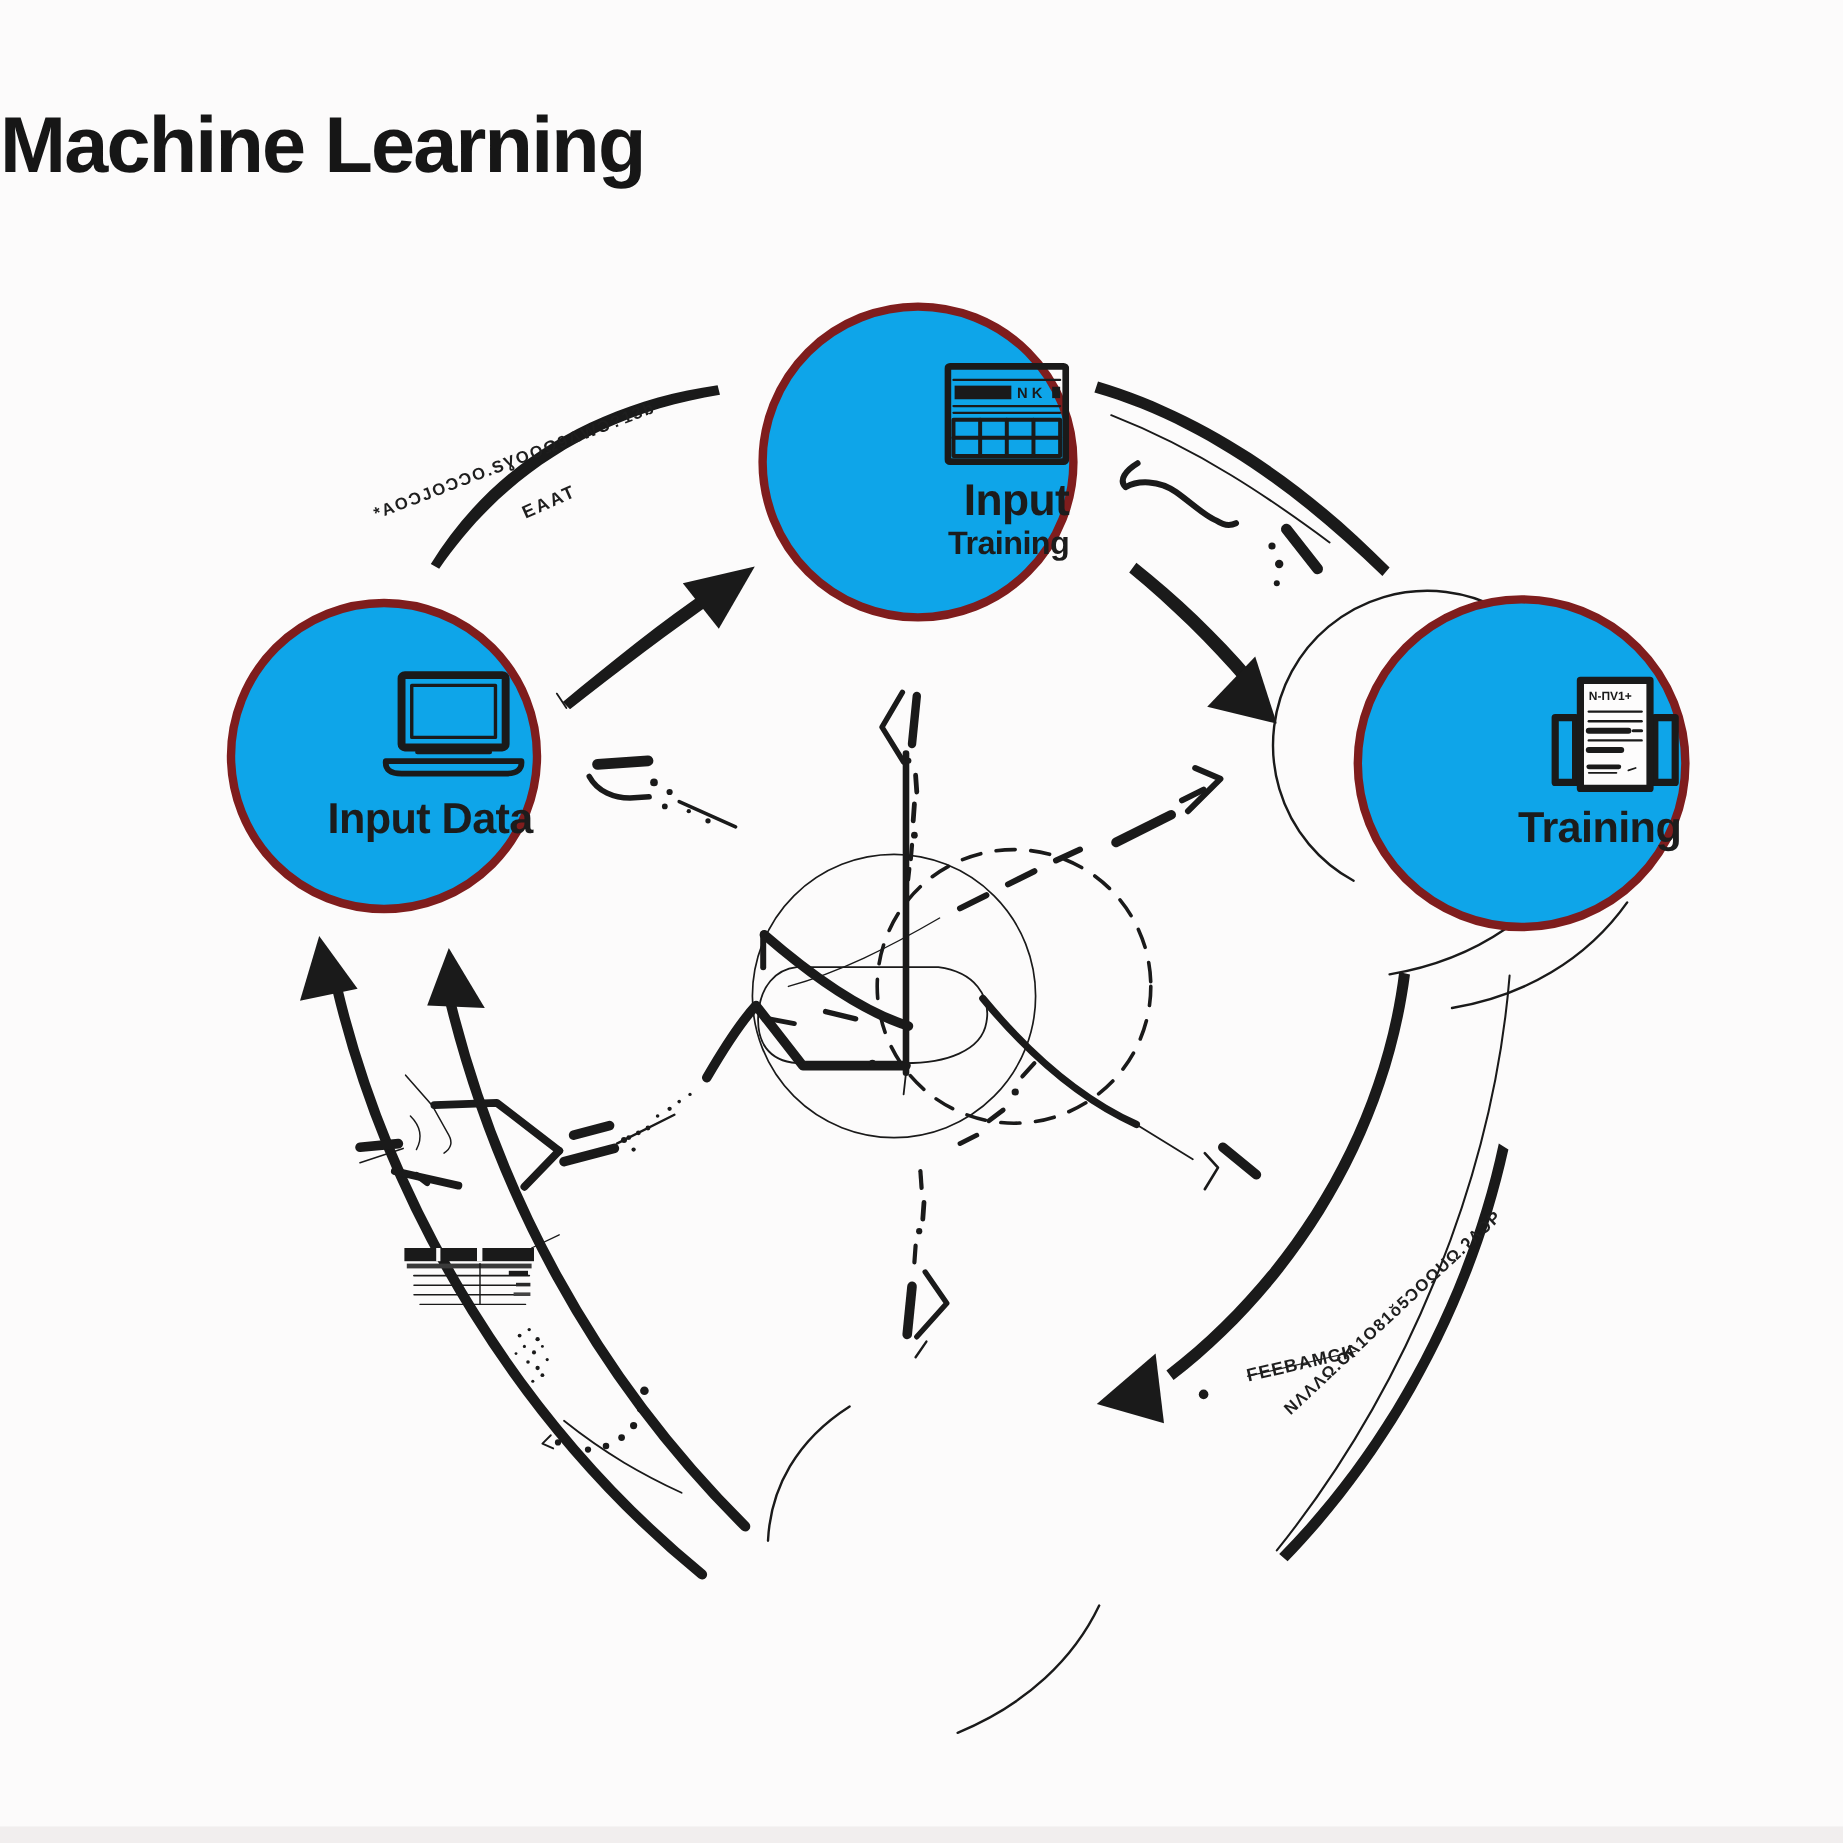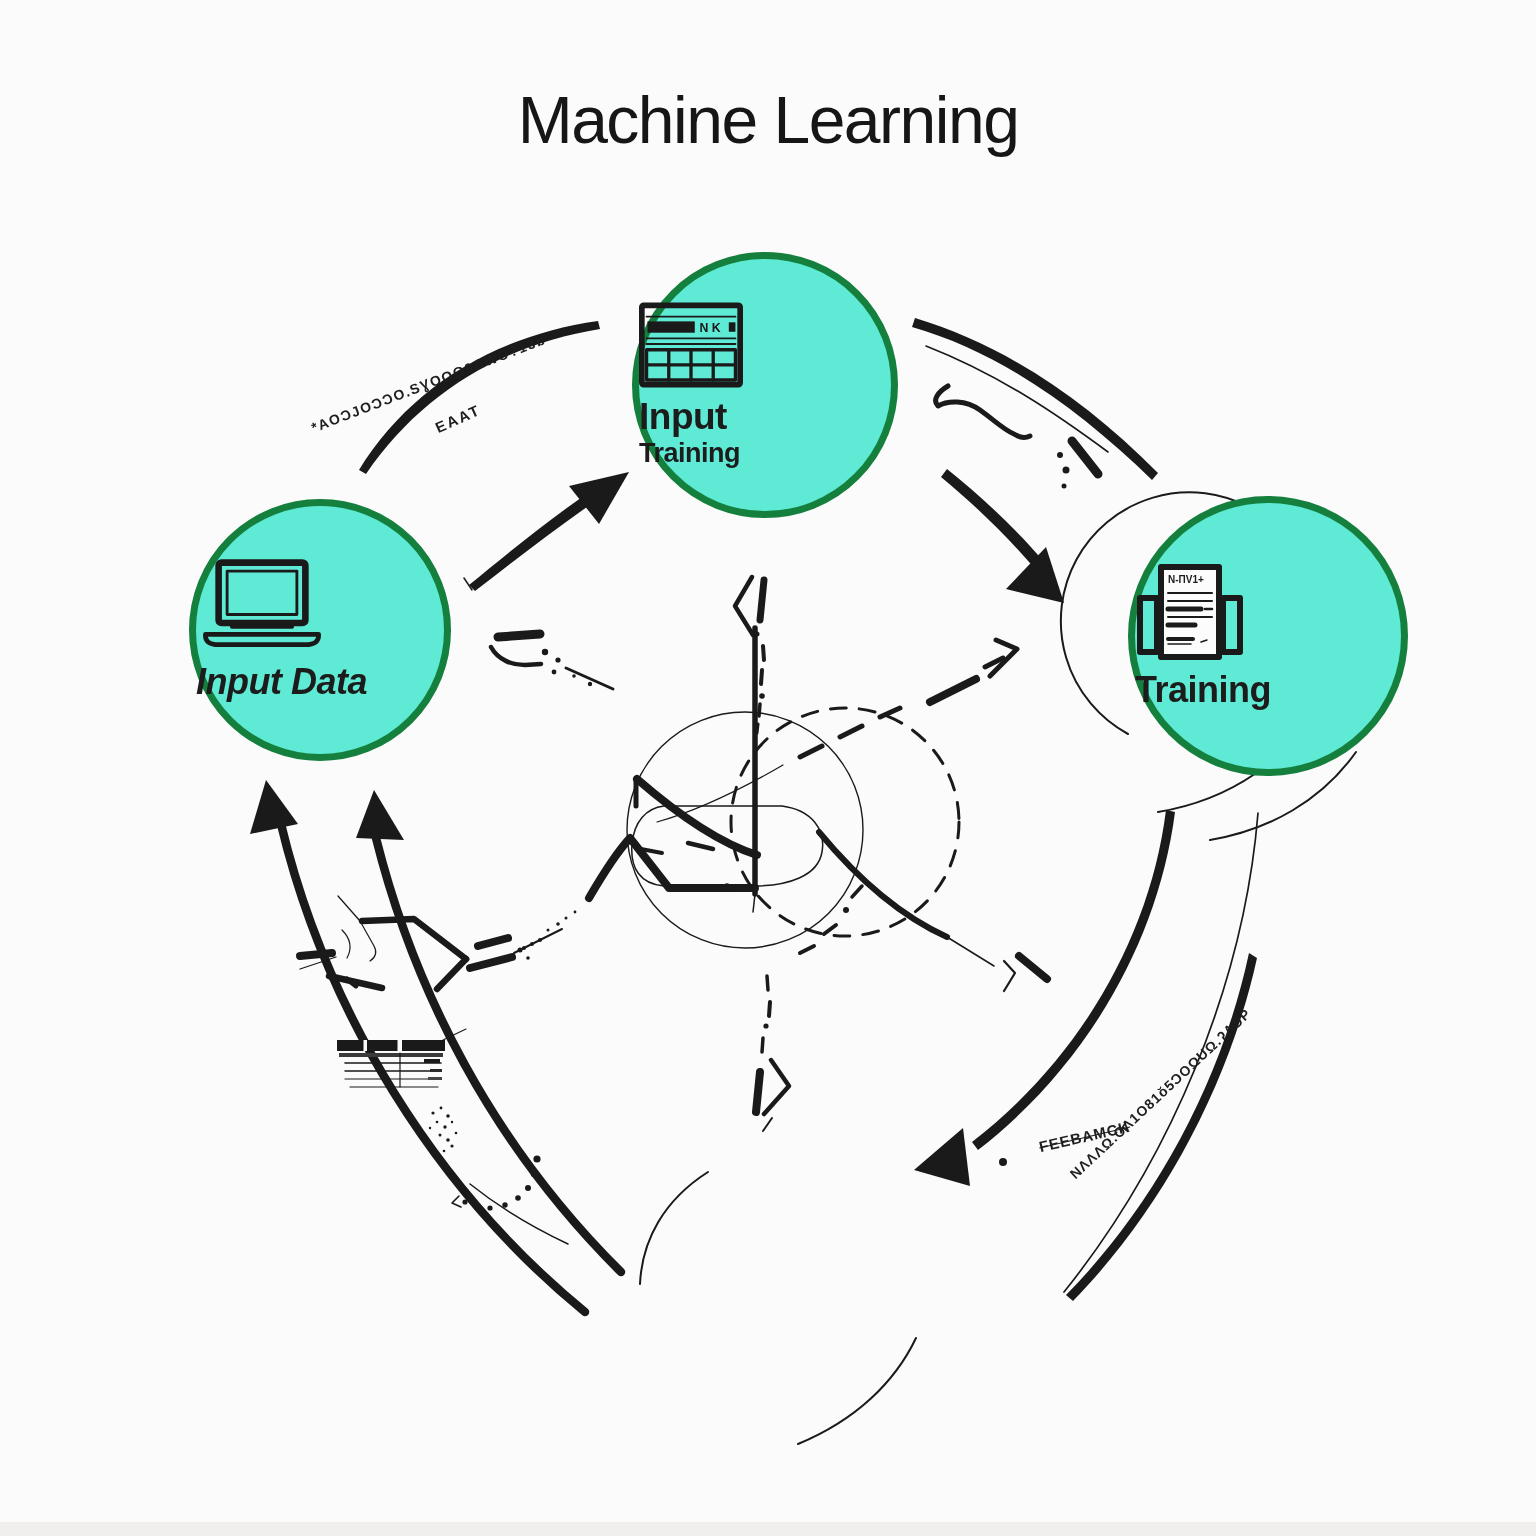--- a/index.html
+++ b/index.html
@@ -1,27 +1,27 @@
 <!DOCTYPE html>
 <html><head>
 <meta charset="utf-8">
 <style>
   html,body{margin:0;padding:0;}
   body{font-family:"Liberation Sans","DejaVu Sans",sans-serif;background:#e9e9e9;}
   #canvas{position:relative;width:1536px;height:1536px;background:#fcfbfb;overflow:hidden;}
   #decor{position:absolute;inset:0;}
-  .title{position:absolute;left:0;right:0;top:82px;text-align:center;
-         font-size:66px;font-weight:400;letter-spacing:-1.5px;color:#161616;}
-  .node{position:absolute;border:7px solid #15803d;border-radius:50%;background:#5eead4;
-        display:flex;flex-direction:column;align-items:flex-start;justify-content:center;
+  .title{position:absolute;left:0;right:0;top:82px;text-align:left;
+         font-size:66px;font-weight:700;letter-spacing:-1.5px;color:#161616;}
+  .node{position:absolute;border:7px solid #7f1d1d;border-radius:50%;background:#0ea5e9;
+        display:flex;flex-direction:column;align-items:flex-end;justify-content:center;
         box-sizing:content-box;text-align:center;}
   .n-model   {left:632px;top:252px;width:252px;height:252px;}
   .n-training{left:1128px;top:496px;width:266px;height:266px;}
   .n-predict {left:624px;top:1155px;width:270px;height:270px;}
-  .n-input   {left:189px;top:499px;width:248px;height:248px;font-style:italic;}
+  .n-input   {left:189px;top:499px;width:248px;height:248px;}
   .lbl{font-weight:700;color:#1c1c1c;line-height:1.12;letter-spacing:-0.5px;}
   .big{font-size:37px;}
   .mid{font-size:36px;}
   .small{font-size:27px;}
   .icon{display:block;margin-bottom:8px;}
   .scrib{position:absolute;color:#1e1e1e;white-space:nowrap;font-weight:600;}
   .s-tl-short{left:434px;top:410px;font-size:15px;letter-spacing:2px;transform:rotate(-24deg);}
   .s-tl-long{left:312px;top:420px;font-size:14px;letter-spacing:1.5px;transform:rotate(-21deg);transform-origin:left center;}
   .s-fb-short{left:1038px;top:1128px;font-size:15px;font-weight:700;letter-spacing:1px;
               transform:rotate(-13deg);text-decoration:line-through;}

